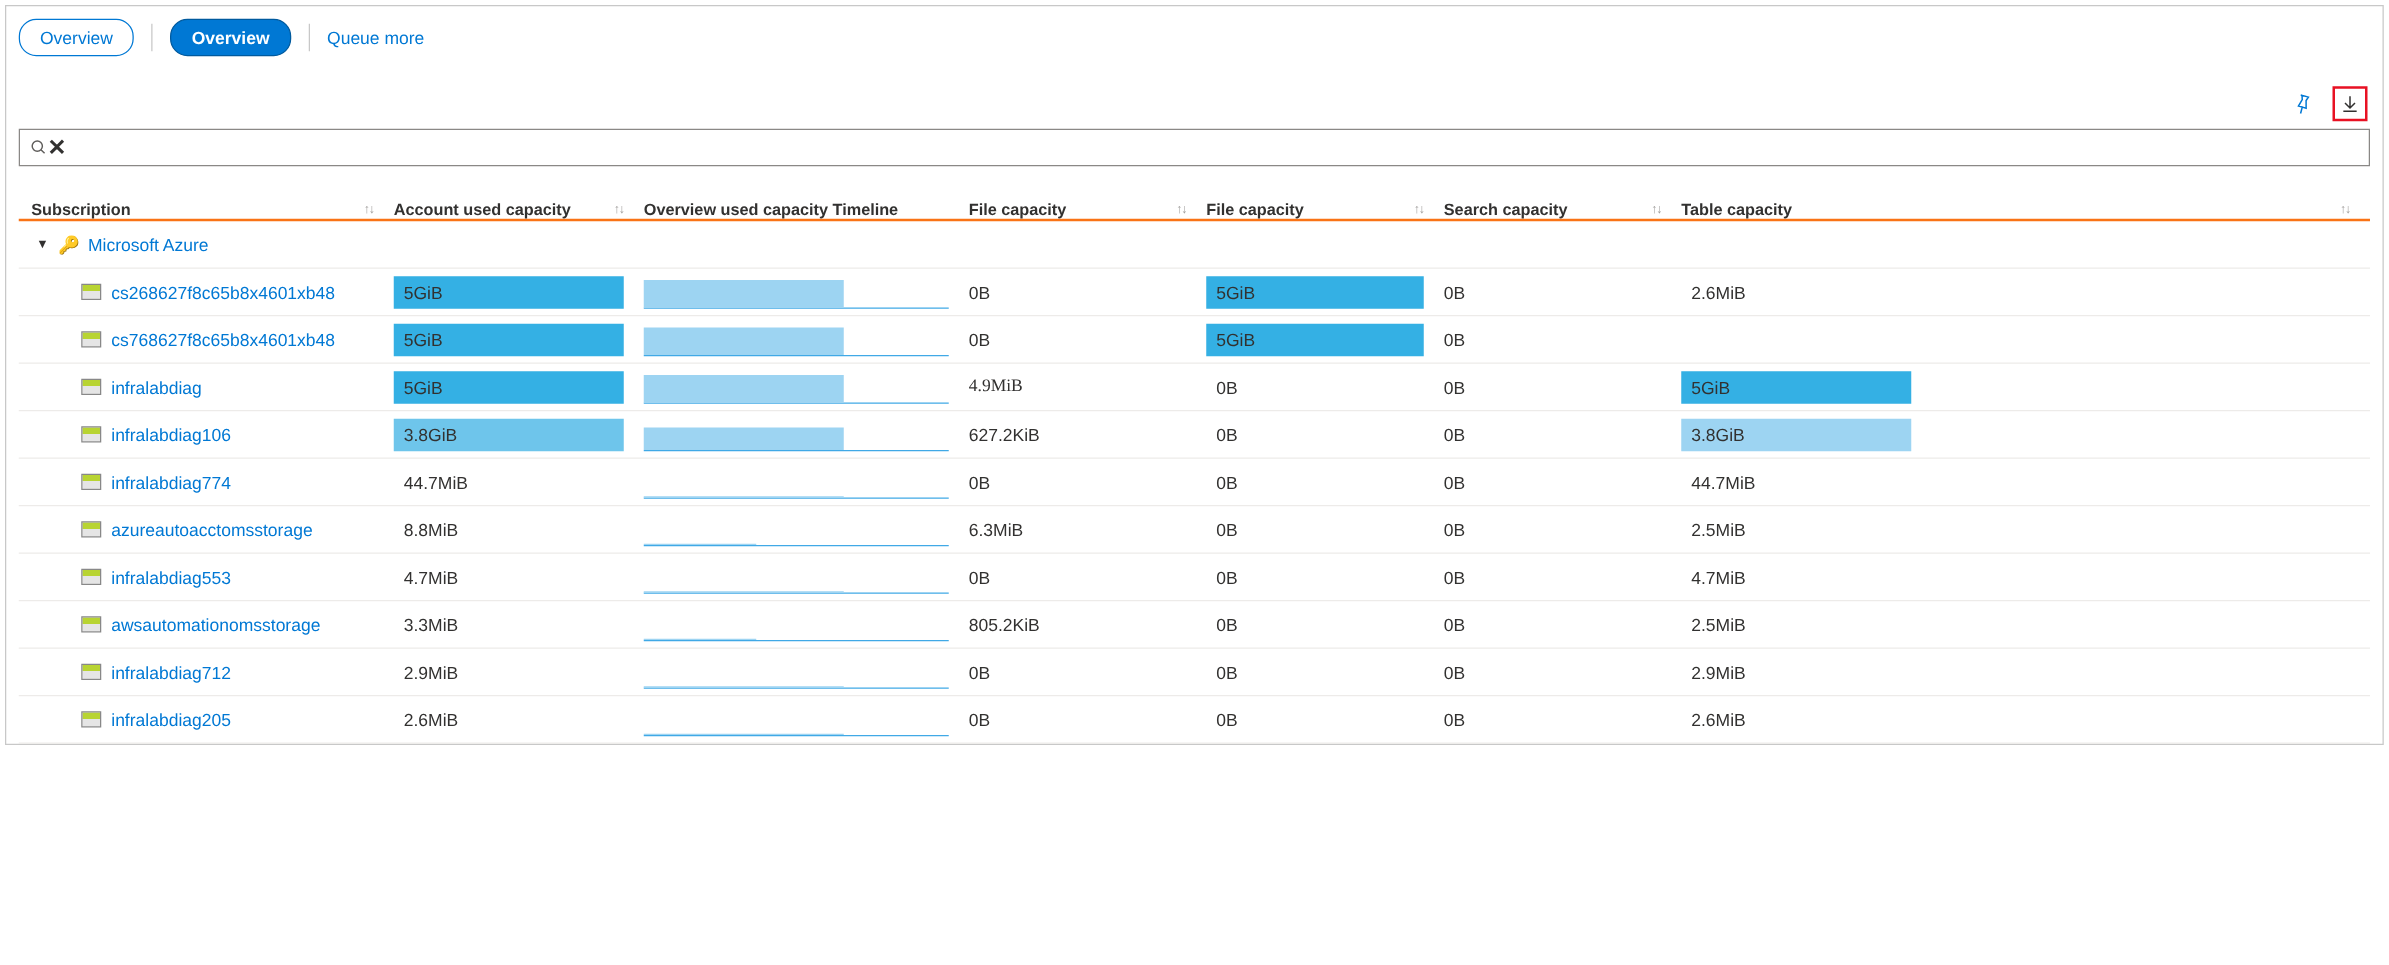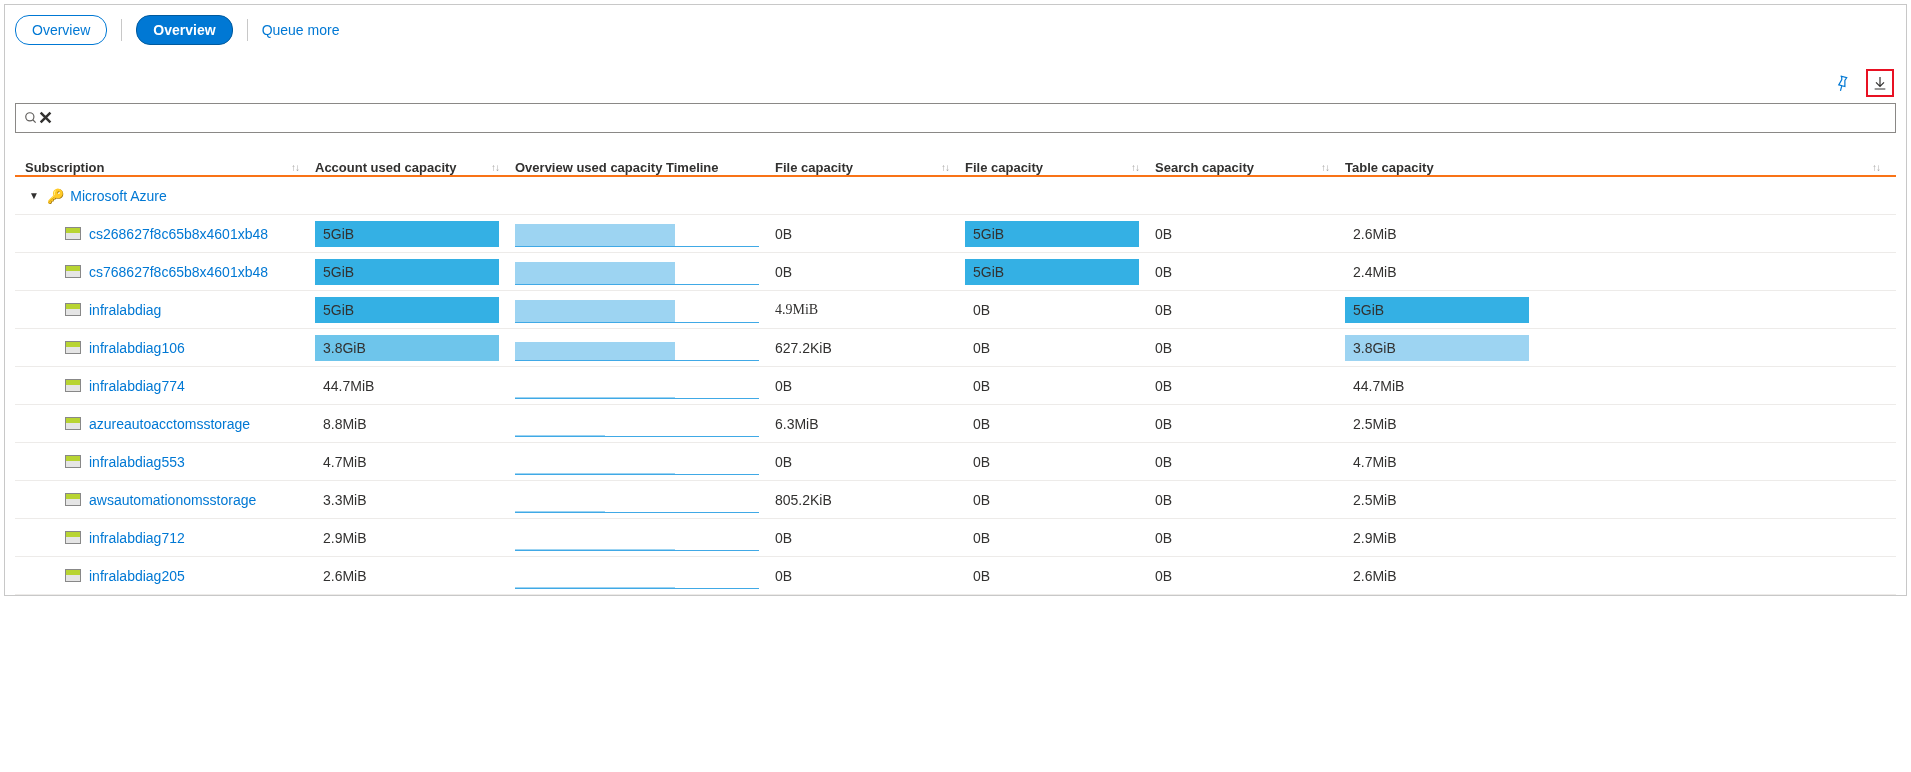--- a/index.html
+++ b/index.html
@@ -300,25 +300,20 @@
         </div>
         <div class="timeline-cell">
           <div class="timeline-fill" style="height: 22px; width: 160px;"></div>
         </div>
         <div class="plain-cell" style="width: 190px;">0B</div>
         <div class="cap-cell" style="width: 174px;">
           <div class="heat-bar" style="width: 100%; background: rgb(52, 176, 228);"></div>
           <span class="cap-text">5GiB</span>
         </div>
         <div class="plain-cell" style="width: 190px;">0B</div>
-        <div style="flex: 1 1 0%;">
-          <div class="cap-cell" style="width: 184px;">
-            <span class="cap-text">2.4MiB</span>
-          </div>
-        </div>
       </div>
       <div class="data-row">
         <div class="acct-cell">
           <span class="storage-icon"></span>
           <span class="acct-link">infralabdiag</span>
         </div>
         <div class="cap-cell" style="width: 184px;">
           <div class="heat-bar" style="width: 100%; background: rgb(52, 176, 228);"></div>
           <span class="cap-text">5GiB</span>
         </div>

